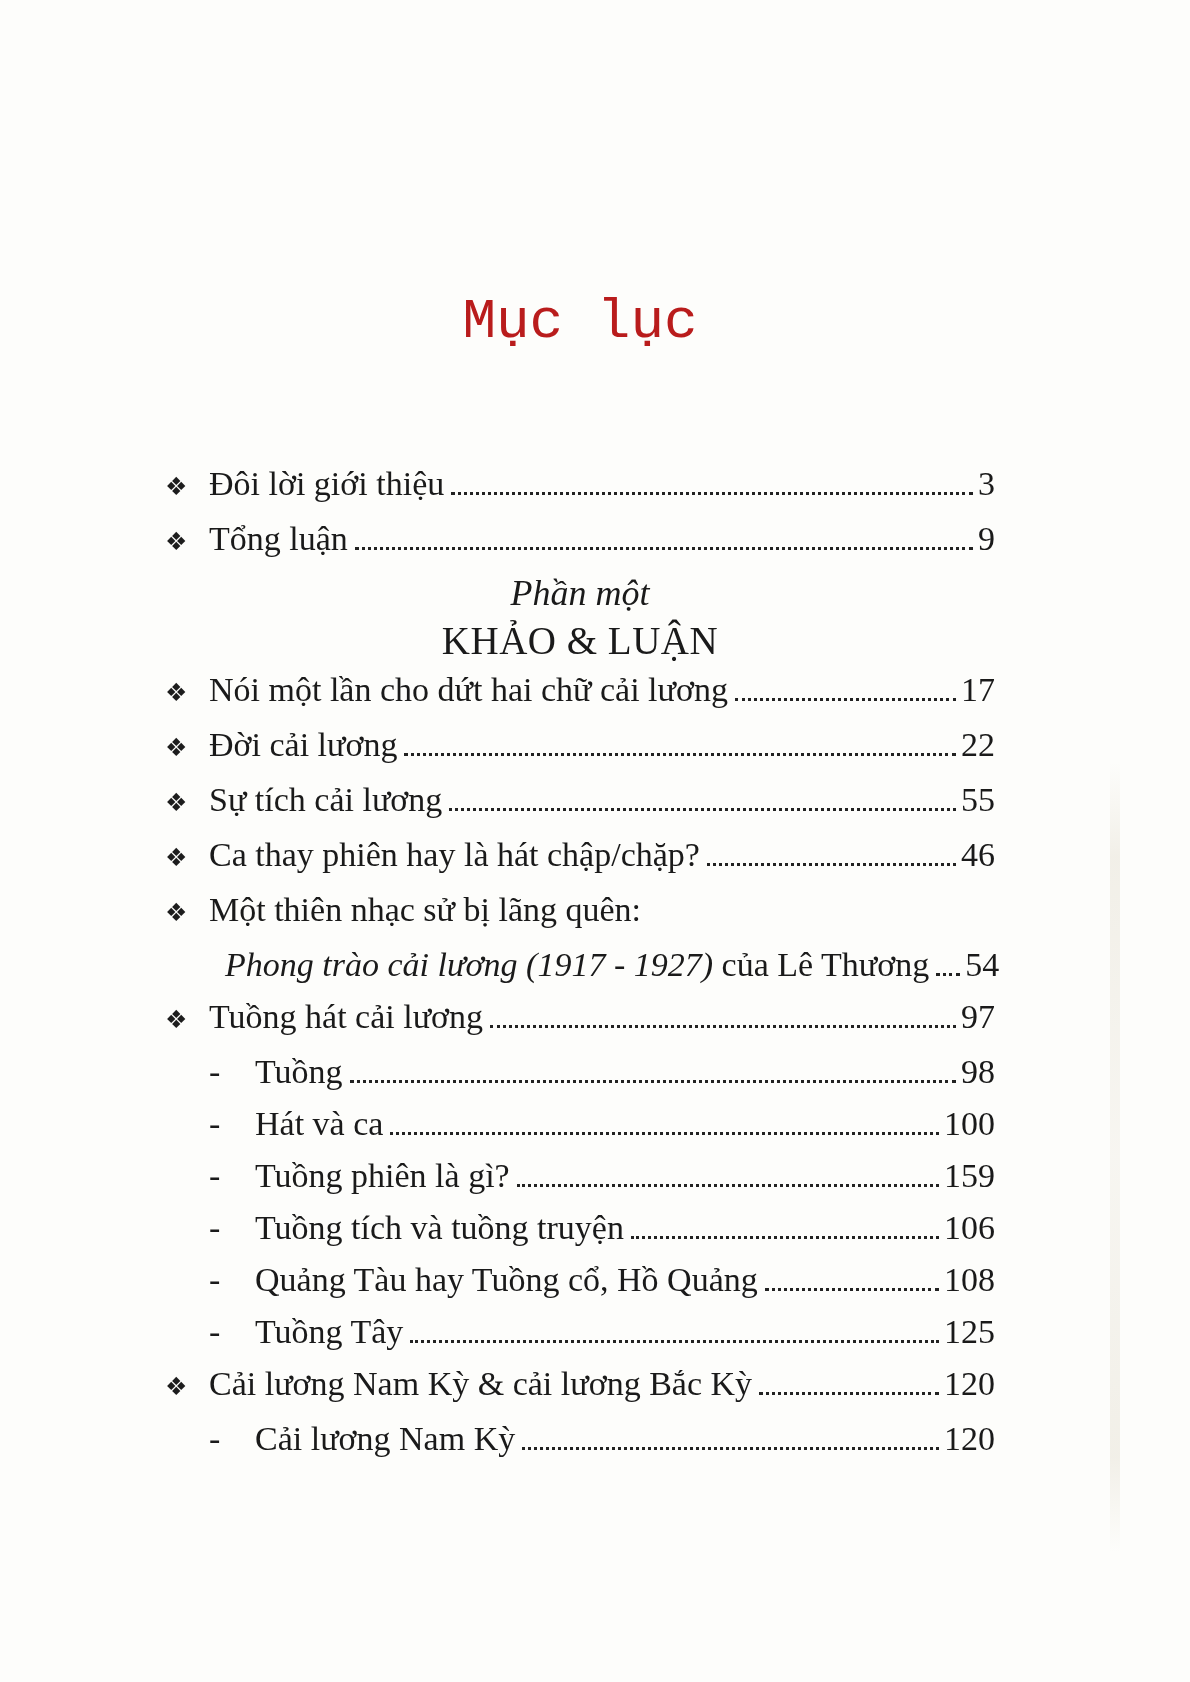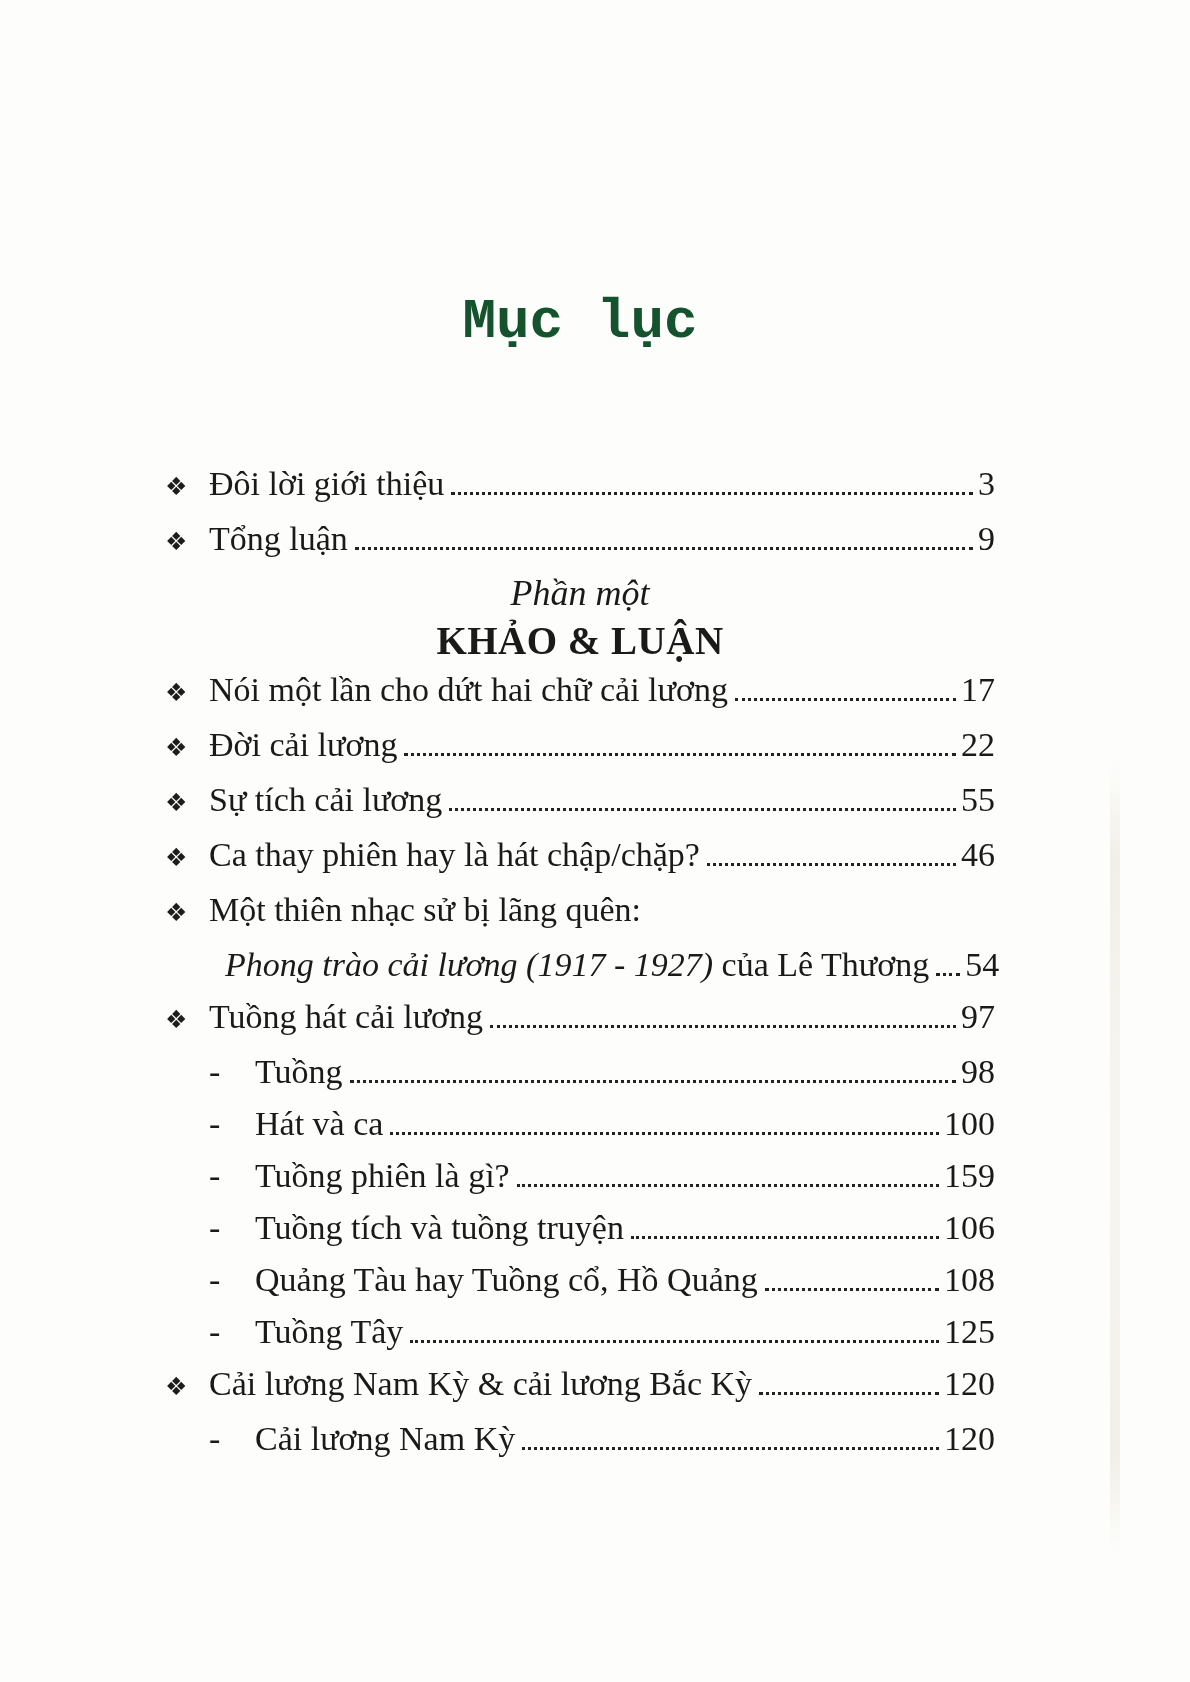--- a/index.html
+++ b/index.html
@@ -18,23 +18,23 @@
     height: 1682px;
     padding: 0 195px 0 165px;
     position: relative;
   }
   .doc-title {
     margin-top: 292px;
     text-align: center;
     font-family: "Liberation Mono", "DejaVu Sans Mono", monospace;
     font-size: 56px;
     line-height: 60px;
-    font-weight: 700;
+    font-weight: 400;
     letter-spacing: 0px;
-    color: #14532d;
+    color: #b91c1c;
   }
   .toc { margin-top: 106px; }
   .row {
     display: flex;
     align-items: baseline;
     line-height: 52px;
     font-size: 34px;
     white-space: nowrap;
   }
   .bullet {
@@ -58,21 +58,21 @@
   .heading-block { text-align: center; }
   .part-label {
     font-size: 36px;
     line-height: 50px;
     font-weight: 400;
     font-style: italic;
   }
   .part-title {
     font-size: 39px;
     line-height: 46px;
-    font-weight: 700;
+    font-weight: 400;
     letter-spacing: 0.5px;
   }
   
   .crease {
     position: absolute;
     top: 470px;
     right: 70px;
     width: 10px;
     height: 790px;
     background: linear-gradient(180deg, rgba(232,228,216,0) 0%, rgba(232,228,216,0.55) 12%, rgba(236,232,222,0.35) 50%, rgba(232,228,216,0.55) 88%, rgba(232,228,216,0) 100%);

